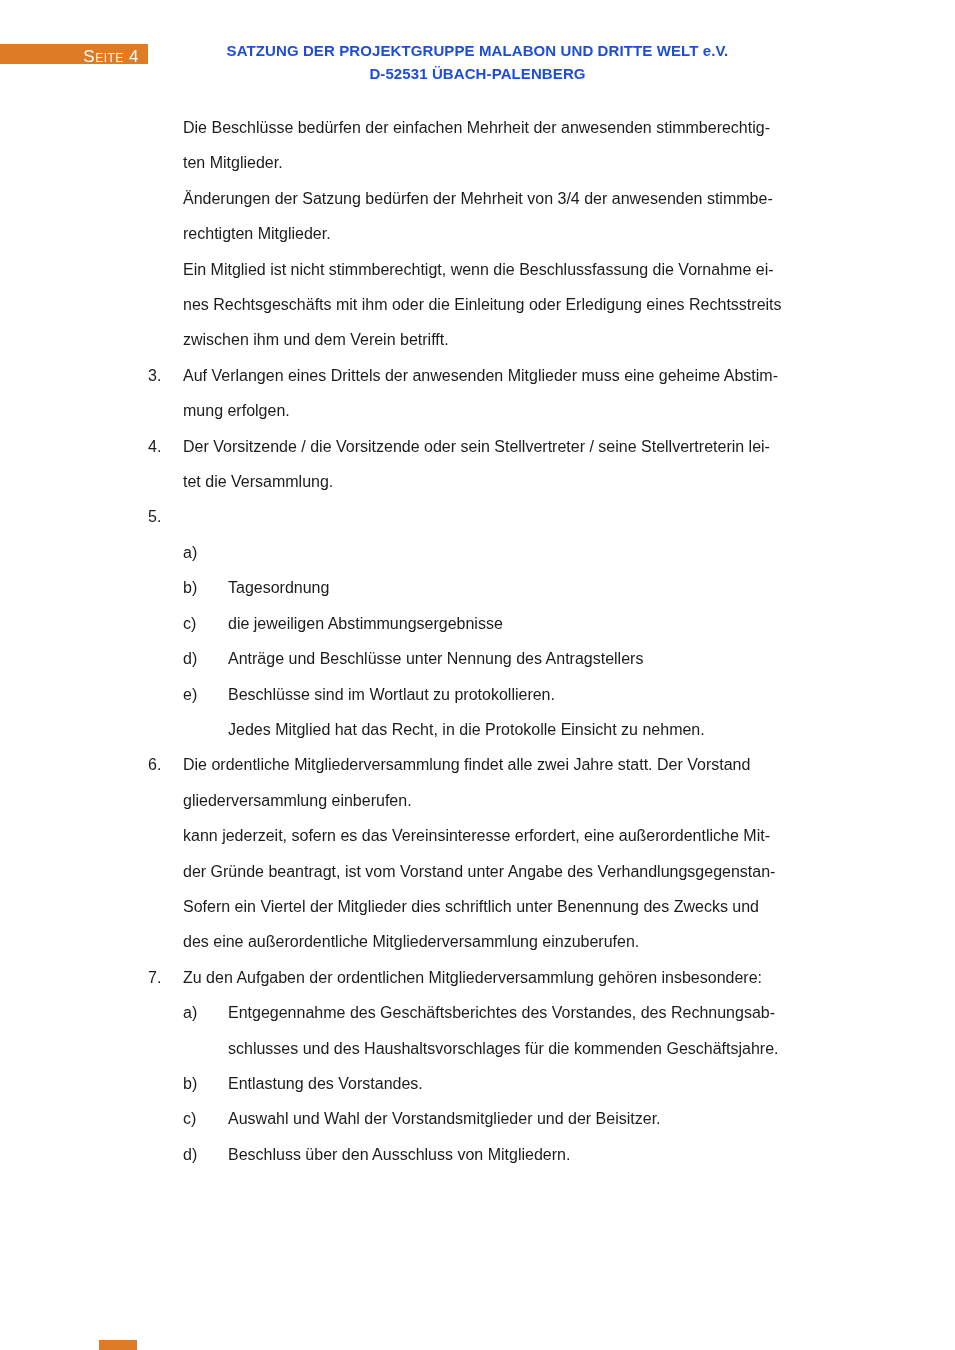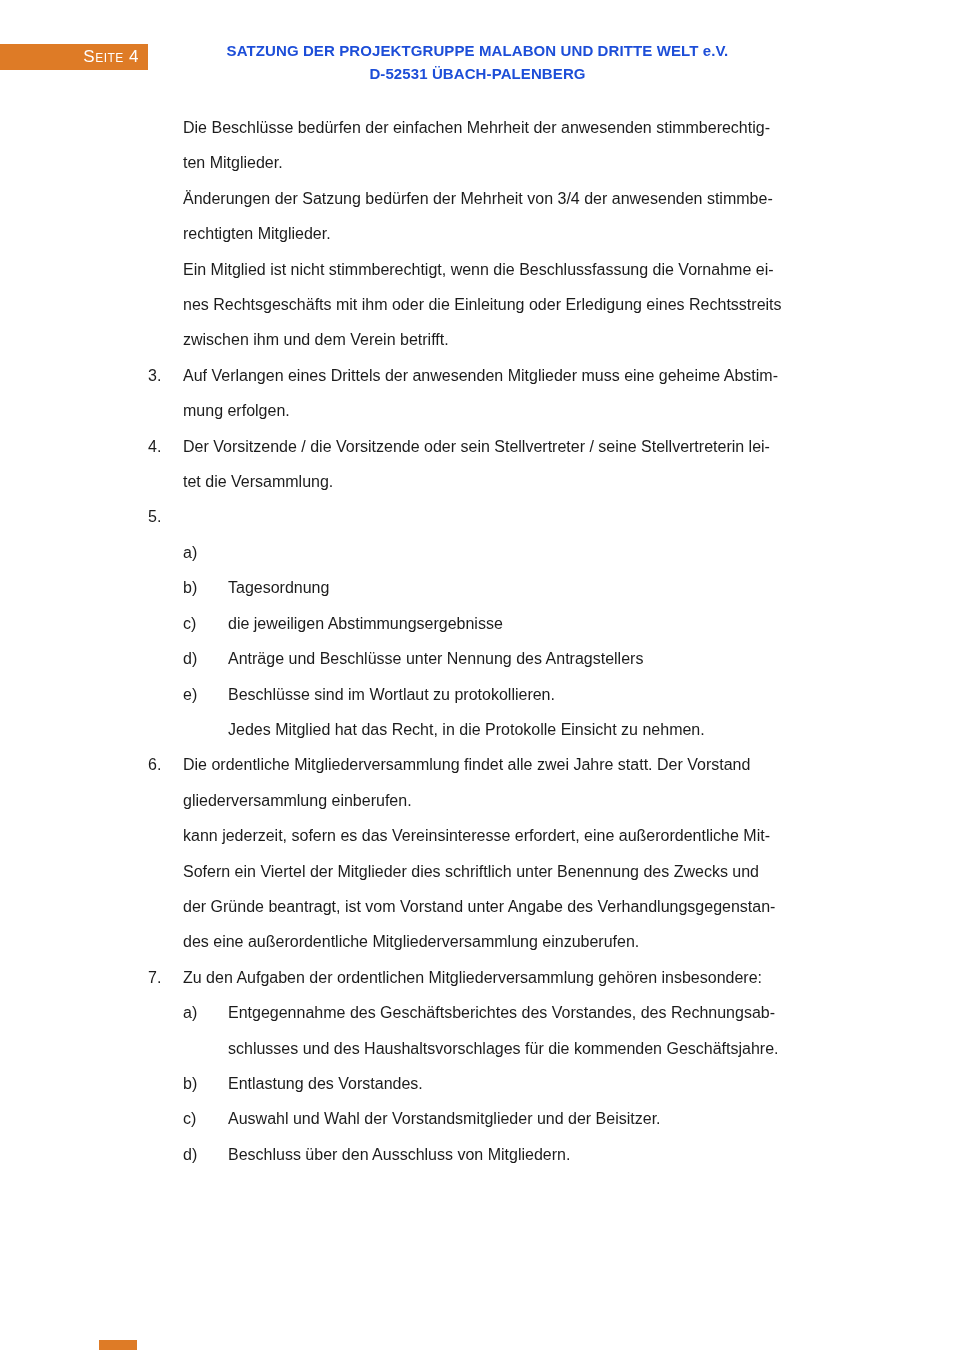--- a/index.html
+++ b/index.html
@@ -13,21 +13,21 @@
     position: relative;
     overflow: hidden;
     font-family: "Liberation Sans", sans-serif;
     color: #1c1c1c;
   }
   .page-badge {
     position: absolute;
     left: 0;
     top: 44px;
     width: 139px;
-    height: 26px;
+    height: 20px;
     background: #de7b26;
     color: #ffffff;
     font-variant: small-caps;
     font-size: 17px;
     line-height: 26px;
     text-align: right;
     padding-right: 9px;
     letter-spacing: 0.5px;
   }
   .doc-title {
@@ -168,22 +168,22 @@
     <div class="lines">
       <div class="line">Die ordentliche Mitgliederversammlung findet alle zwei Jahre statt. Der Vorstand</div>
       <div class="line">gliederversammlung einberufen.</div>
       <div class="line">kann jederzeit, sofern es das Vereinsinteresse erfordert, eine außerordentliche Mit-</div>
     </div>
   </div>
 
   <div class="block lvl1">
     <div class="marker"></div>
     <div class="lines">
+      <div class="line">der Gründe beantragt, ist vom Vorstand unter Angabe des Verhandlungsgegenstan-</div>
       <div class="line">Sofern ein Viertel der Mitglieder dies schriftlich unter Benennung des Zwecks und</div>
-      <div class="line">der Gründe beantragt, ist vom Vorstand unter Angabe des Verhandlungsgegenstan-</div>
       <div class="line">des eine außerordentliche Mitgliederversammlung einzuberufen.</div>
     </div>
   </div>
 
   <div class="block lvl1">
     <div class="marker">7.</div>
     <div class="lines">
       <div class="line">Zu den Aufgaben der ordentlichen Mitgliederversammlung gehören insbesondere:</div>
     </div>
   </div>

